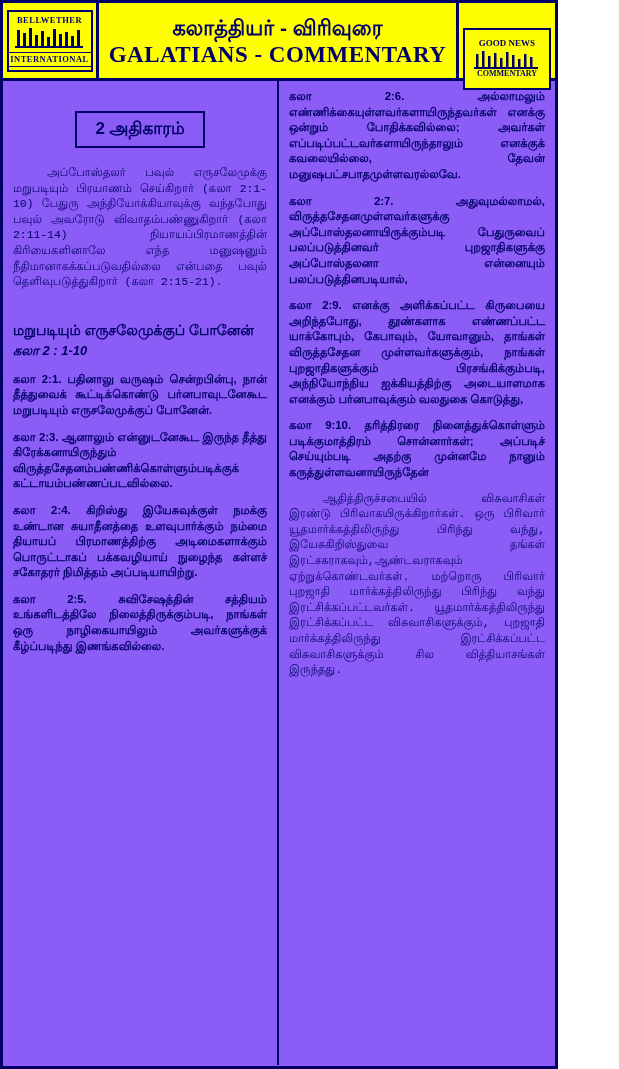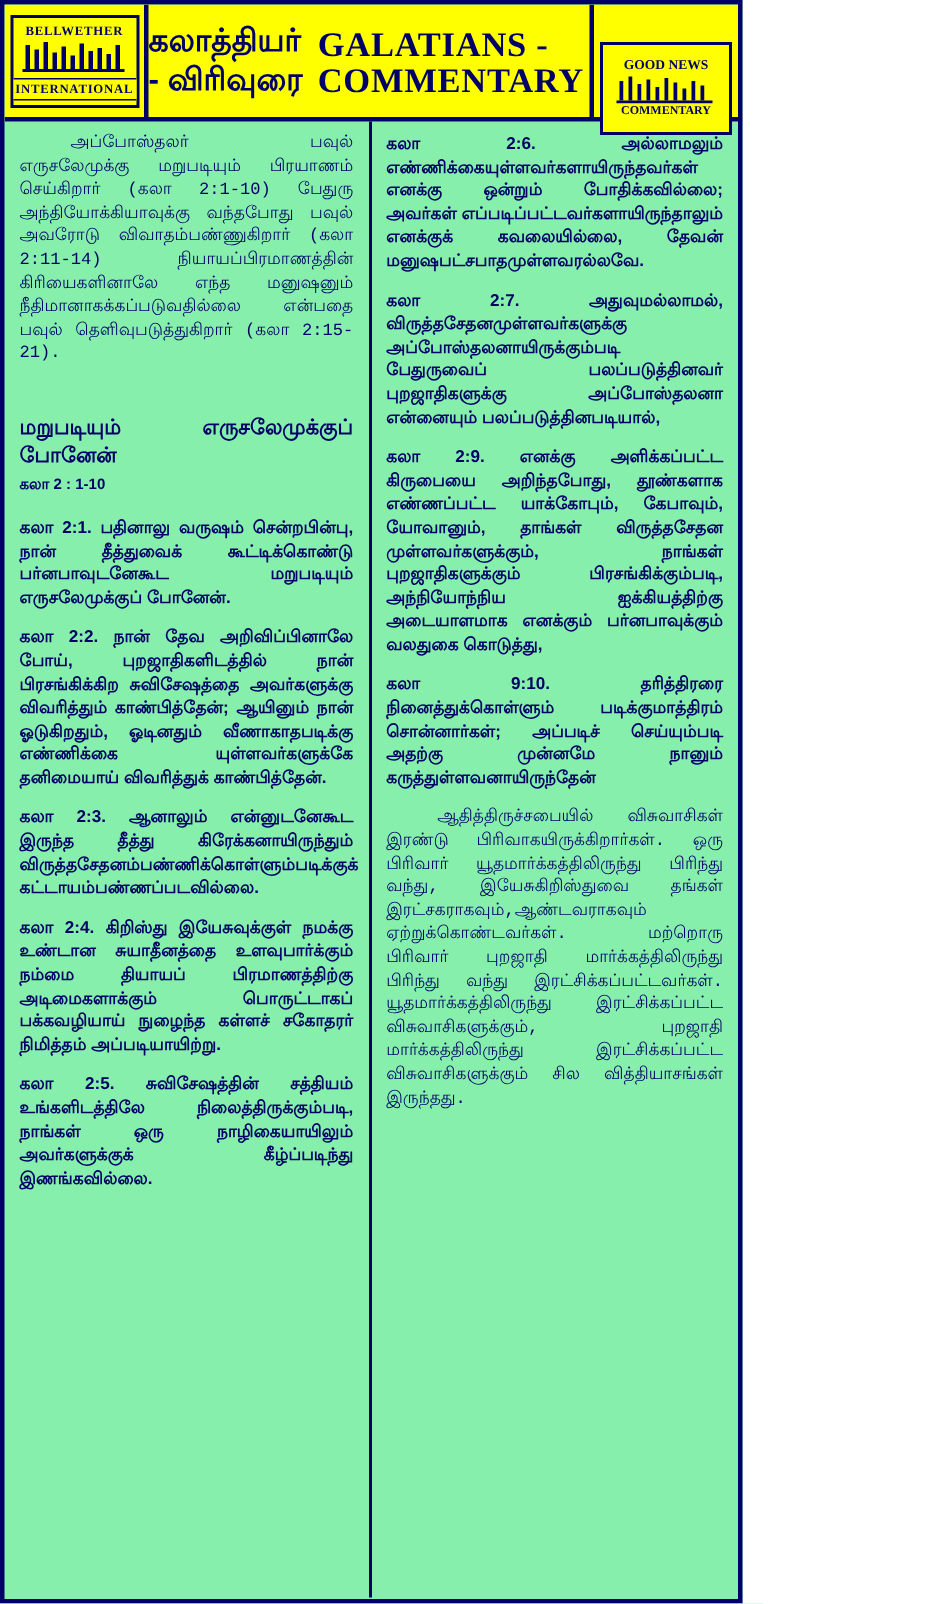--- a/index.html
+++ b/index.html
@@ -6,23 +6,23 @@
   html, body {
     margin: 0; padding: 0;
     background: #ffffff;
   }
   body {
     width: 619px;
     height: 1069px;
     font-family: "Liberation Sans", sans-serif;
   }
   .page {
-    width: 495px;
+    width: 558px;
     height: 1069px;
-    background: #86efac;
+    background: #8b5cf6;
     border: 3px solid #000066;
     position: relative;
     overflow: hidden;
   }
   
   .header {
     display: flex;
     align-items: stretch;
     border-bottom: 3px solid #000066;
     height: 78px;
@@ -67,21 +67,21 @@
     padding: 1px 0;
   }
   .logo-emblem {
     width: 74px;
     height: 24px;
     display: block;
   }
   .title-box {
     flex: 1;
     display: flex;
-    flex-direction: row;
+    flex-direction: column;
     align-items: center;
     justify-content: center;
     border-right: 3px solid #000066;
   }
   .title-ta {
     font-size: 21px;
     font-weight: bold;
     color: #000066;
     font-family: "Liberation Sans", sans-serif;
     line-height: 26px;
@@ -164,24 +164,25 @@
   .heading {
     color: #000066;
     font-size: 14px;
     font-weight: bold;
     line-height: 19px;
     margin: 30px 0 2px 0;
     text-align: justify;
   }
   .subheading {
     color: #000066;
-    font-size: 10px;
+    font-size: 13px;
     font-weight: bold;
     line-height: 18px;
     margin: 0 0 12px 0;
+    font-style: italic;
   }
 </style>
 </head>
 <body>
 
 <div class="page">
 
   <div class="header">
 
     <div class="logo-box">
@@ -231,25 +232,27 @@
           </g>
         </svg>
         <div class="pub-line2">COMMENTARY</div>
       </div>
     </div>
   </div>
 
   <div class="columns">
 
     <div class="col left">
+      <div class="badge-wrap">
+        <div class="chapter-badge">2 அதிகாரம்</div>
+      </div>
       <p class="body indent">அப்போஸ்தலர் பவுல் எருசலேமுக்கு மறுபடியும் பிரயாணம் செய்கிறார் (கலா 2:1-10) பேதுரு அந்தியோக்கியாவுக்கு வந்தபோது பவுல் அவரோடு விவாதம்பண்ணுகிறார் (கலா 2:11-14) நியாயப்பிரமாணத்தின் கிரியைகளினாலே எந்த மனுஷனும் நீதிமானாகக்கப்படுவதில்லை என்பதை பவுல் தெளிவுபடுத்துகிறார் (கலா 2:15-21).</p>
       <div class="heading">மறுபடியும் எருசலேமுக்குப் போனேன்</div>
       <div class="subheading">கலா 2 : 1-10</div>
       <p class="body bold">கலா 2:1. பதினாலு வருஷம் சென்றபின்பு, நான் தீத்துவைக் கூட்டிக்கொண்டு பர்னபாவுடனேகூட மறுபடியும் எருசலேமுக்குப் போனேன்.</p>
-      <p class="body bold">கலா 2:2. நான் தேவ அறிவிப்பினாலே போய், புறஜாதிகளிடத்தில் நான் பிரசங்கிக்கிற சுவிசேஷத்தை அவர்களுக்கு விவரித்தும் காண்பித்தேன்; ஆயினும் நான் ஓடுகிறதும், ஓடினதும் வீணாகாதபடிக்கு எண்ணிக்கை யுள்ளவர்களுக்கே தனிமையாய் விவரித்துக் காண்பித்தேன்.</p>
       <p class="body bold">கலா 2:3. ஆனாலும் என்னுடனேகூட இருந்த தீத்து கிரேக்கனாயிருந்தும் விருத்தசேதனம்பண்ணிக்கொள்ளும்படிக்குக் கட்டாயம்பண்ணப்படவில்லை.</p>
       <p class="body bold">கலா 2:4. கிறிஸ்து இயேசுவுக்குள் நமக்கு உண்டான சுயாதீனத்தை உளவுபார்க்கும் நம்மை தியாயப் பிரமாணத்திற்கு அடிமைகளாக்கும் பொருட்டாகப் பக்கவழியாய் நுழைந்த கள்ளச் சகோதரர் நிமித்தம் அப்படியாயிற்று.</p>
       <p class="body bold">கலா 2:5. சுவிசேஷத்தின் சத்தியம் உங்களிடத்திலே நிலைத்திருக்கும்படி, நாங்கள் ஒரு நாழிகையாயிலும் அவர்களுக்குக் கீழ்ப்படிந்து இணங்கவில்லை.</p>
     </div>
 
     <div class="col right">
       <p class="body bold">கலா 2:6. அல்லாமலும் எண்ணிக்கையுள்ளவர்களாயிருந்தவர்கள் எனக்கு ஒன்றும் போதிக்கவில்லை; அவர்கள் எப்படிப்பட்டவர்களாயிருந்தாலும் எனக்குக் கவலையில்லை, தேவன் மனுஷபட்சபாதமுள்ளவரல்லவே.</p>
       <p class="body bold">கலா 2:7. அதுவுமல்லாமல், விருத்தசேதனமுள்ளவர்களுக்கு அப்போஸ்தலனாயிருக்கும்படி பேதுருவைப் பலப்படுத்தினவர் புறஜாதிகளுக்கு அப்போஸ்தலனா என்னையும் பலப்படுத்தினபடியால்,</p>
       <p class="body bold">கலா 2:9. எனக்கு அளிக்கப்பட்ட கிருபையை அறிந்தபோது, தூண்களாக எண்ணப்பட்ட யாக்கோபும், கேபாவும், யோவானும், தாங்கள் விருத்தசேதன முள்ளவர்களுக்கும், நாங்கள் புறஜாதிகளுக்கும் பிரசங்கிக்கும்படி, அந்நியோந்நிய ஐக்கியத்திற்கு அடையாளமாக எனக்கும் பர்னபாவுக்கும் வலதுகை கொடுத்து,</p>
       <p class="body bold">கலா 9:10. தரித்திரரை நினைத்துக்கொள்ளும் படிக்குமாத்திரம் சொன்னார்கள்; அப்படிச் செய்யும்படி அதற்கு முன்னமே நானும் கருத்துள்ளவனாயிருந்தேன்</p>

